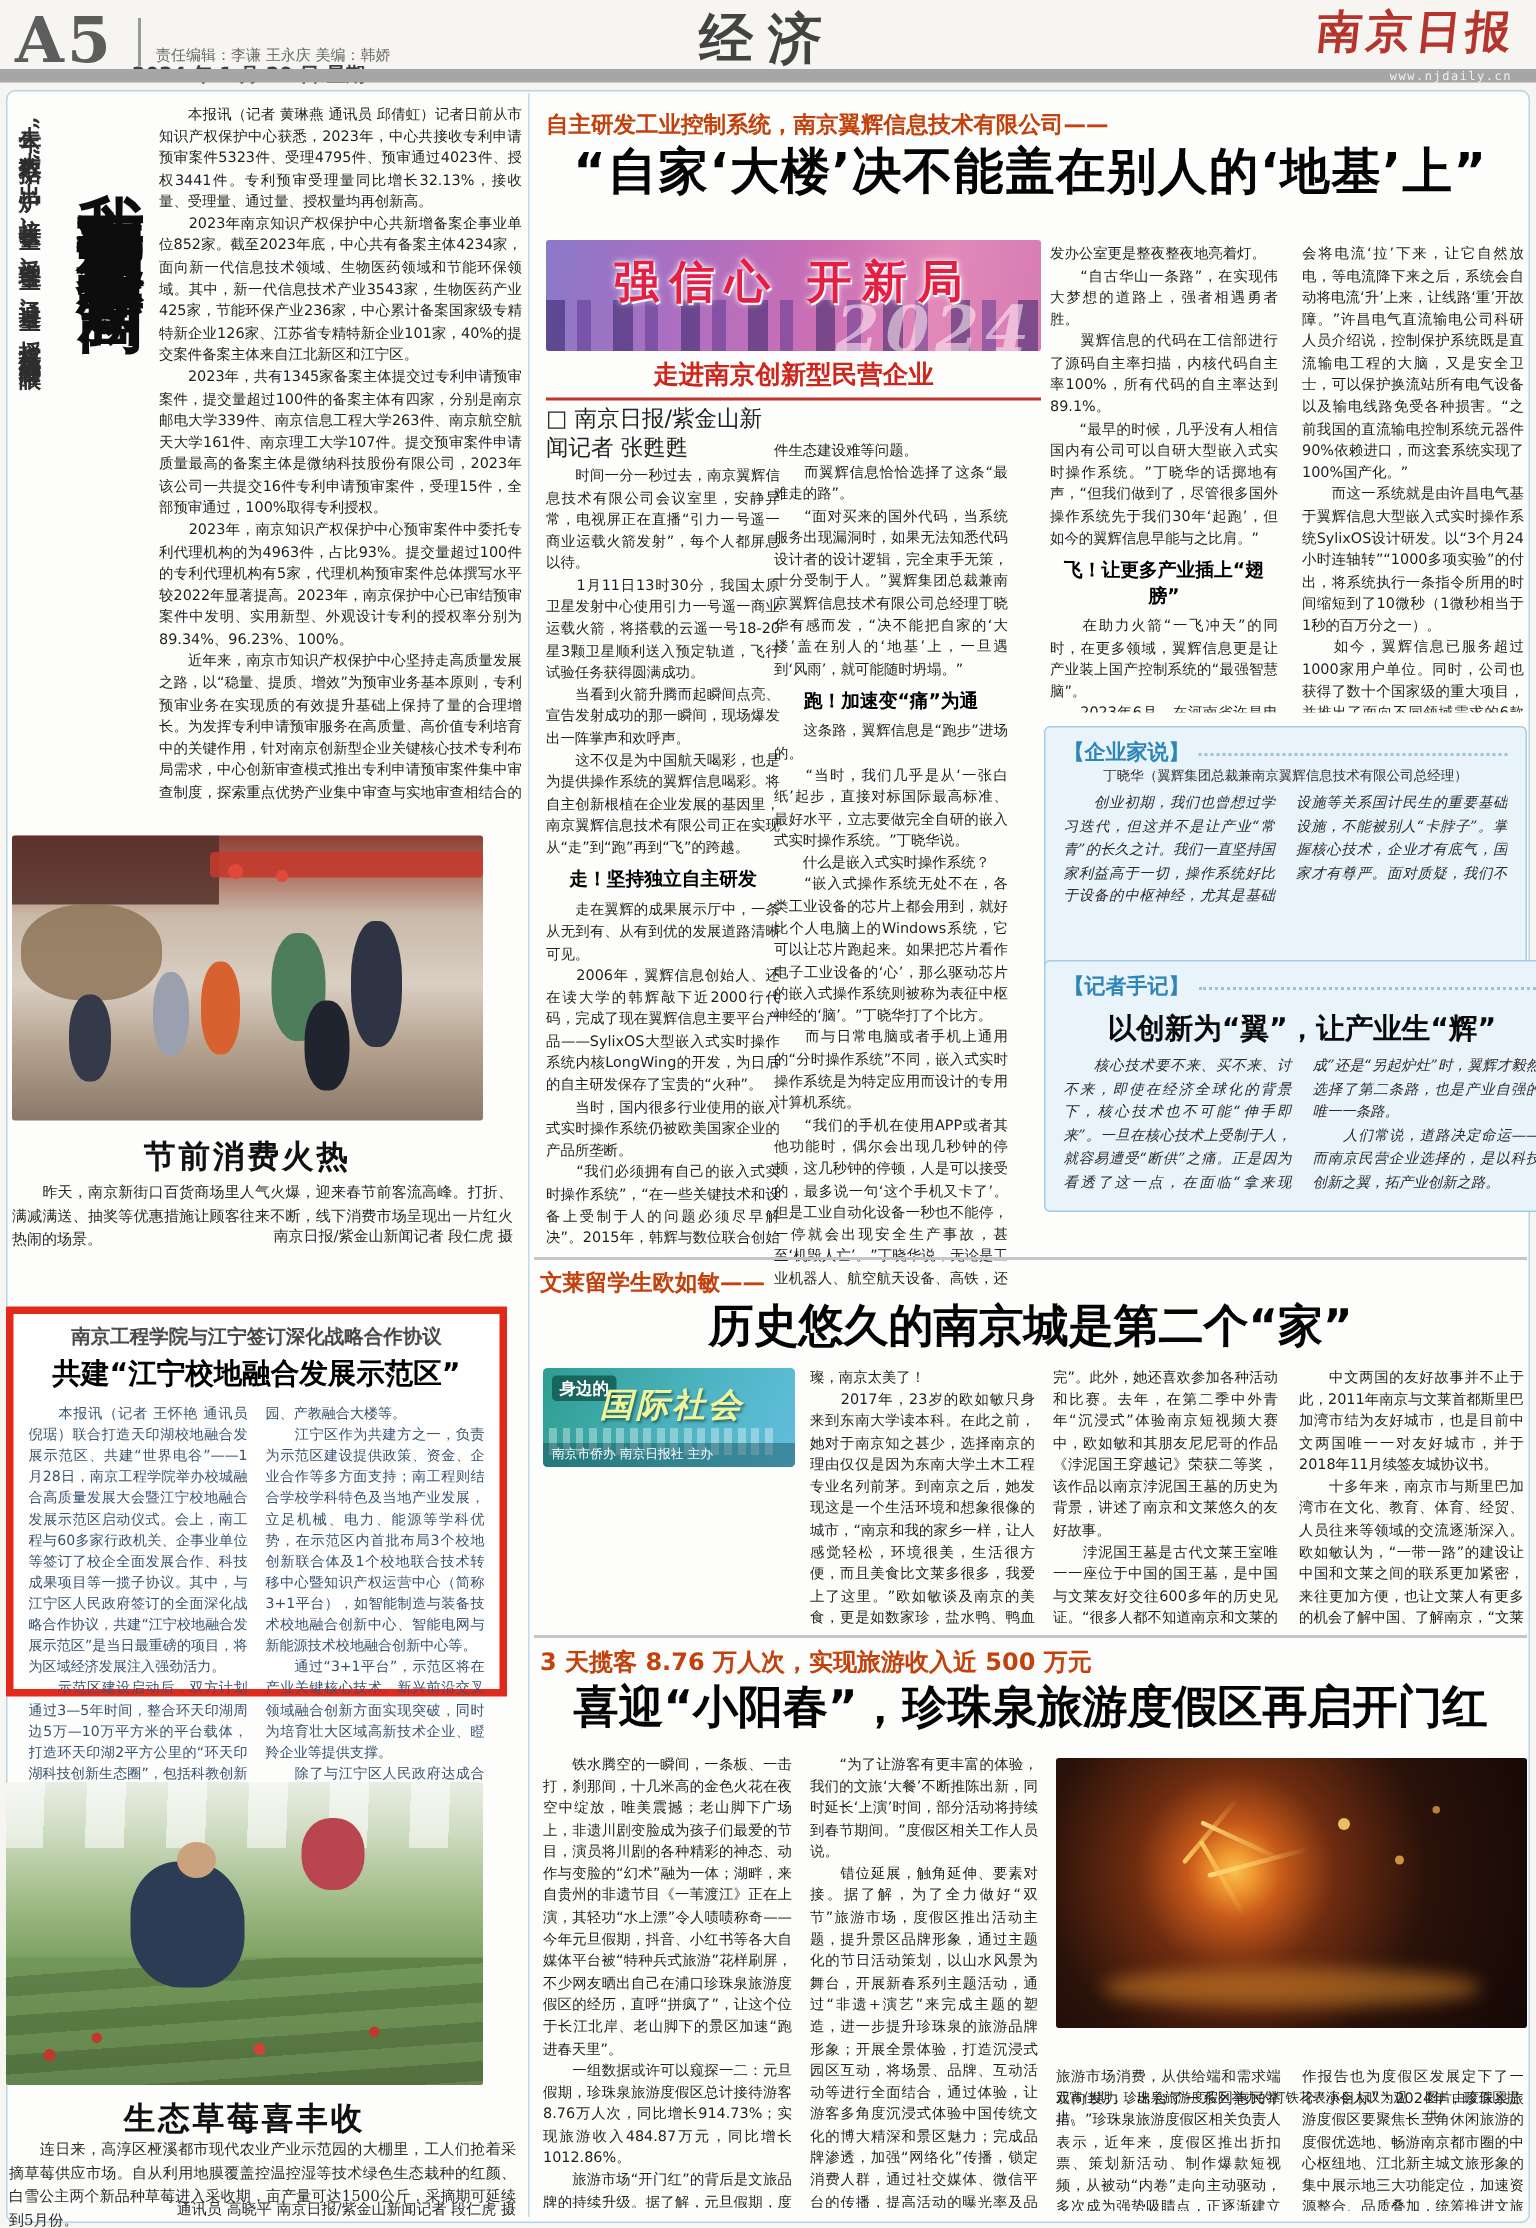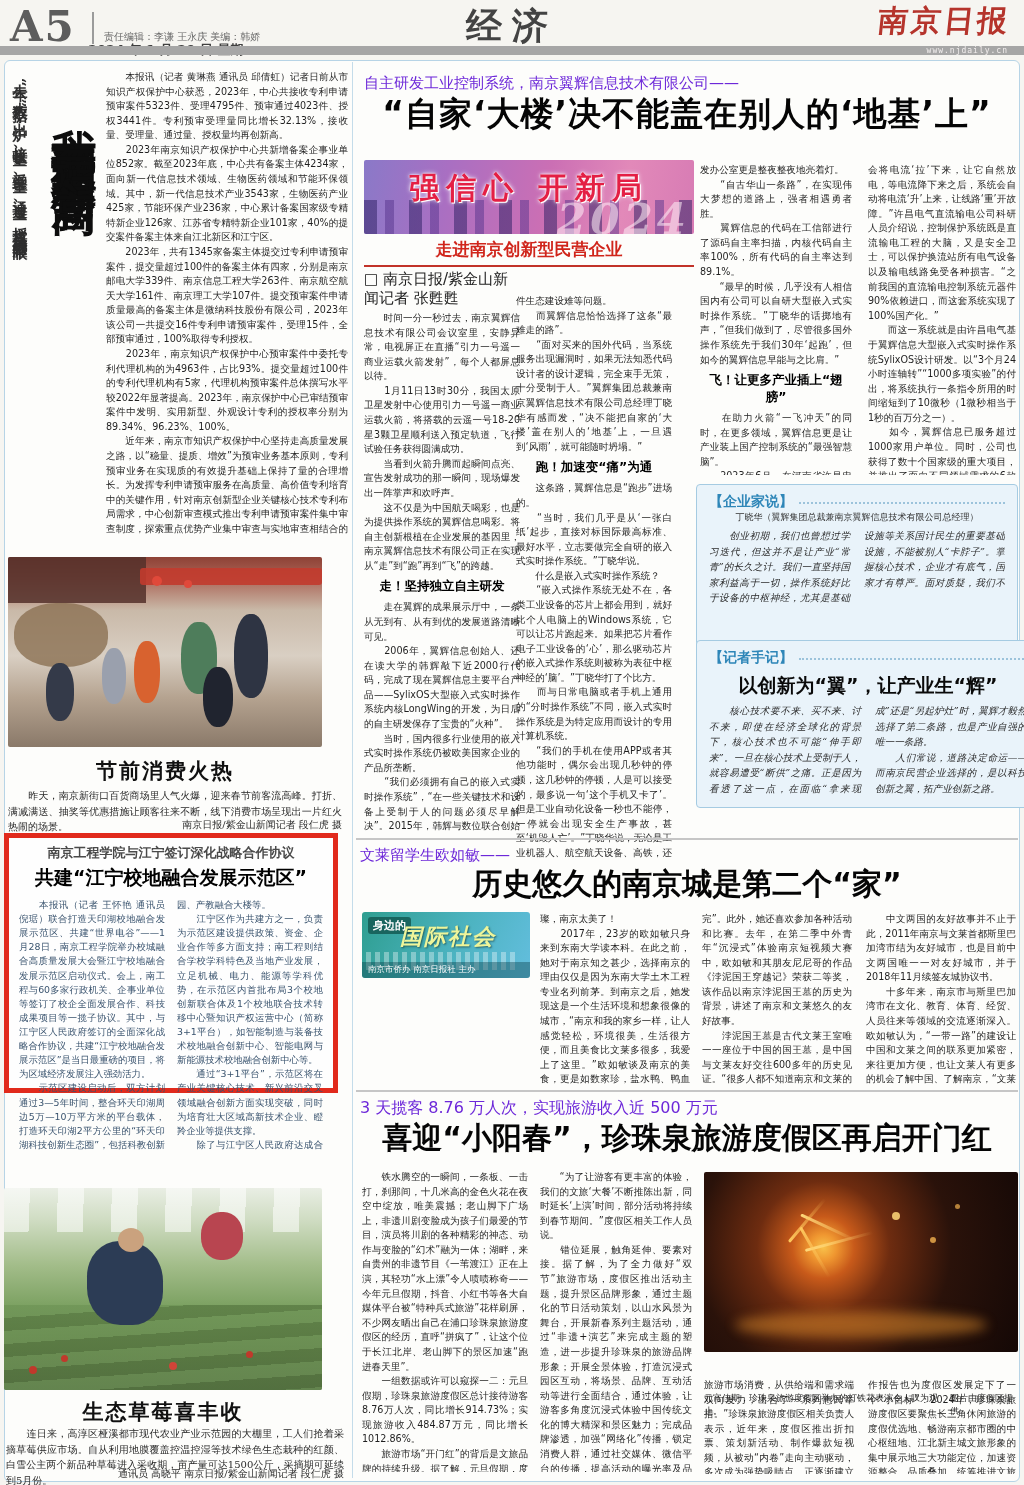--- a/index.html
+++ b/index.html
@@ -13,32 +13,32 @@
   .hdr-sec{left:0;top:2px;width:1024px;text-align:center;font:bold 36px "DejaVu Serif",serif;color:#434343;letter-spacing:10px;}
   .hdr-logo{right:14px;top:1px;font:bold 30px "DejaVu Serif",serif;color:#b5342c;transform:skewX(-6deg);letter-spacing:3px;}
   .hdr-bar{left:0;top:46px;width:1024px;height:9px;background:#a6a6a6;}
   .hdr-web{right:16px;top:46px;font:8px "DejaVu Sans Mono",monospace;color:#f2eeee;letter-spacing:1px;}
   
   .wrap{left:4px;top:60px;width:1014px;height:1420px;border:1px solid #b7d4e6;border-radius:6px;background:#fdfdfb;}
   .vdiv{left:352px;top:62px;width:1px;height:1416px;background:#c4dcea;}
   
   .coltext{font-size:9.6px;line-height:1.52;text-align:justify;color:#1f1f1f;overflow:hidden;white-space:pre-line;}
   .subhd{font-weight:bold;text-align:center;font-size:12.5px;margin:5px 0;color:#000;white-space:normal;}
-  .kick{font-weight:normal;color:#6d28d9;}
+  .kick{font-weight:bold;color:#c2410c;}
   .photo{overflow:hidden;border-radius:2px;}
   .blob{position:absolute;border-radius:45%;}
   .capT{text-align:center;font-weight:bold;font-size:21px;color:#111;letter-spacing:2px;}
   .capB{font-size:10px;line-height:1.55;text-align:justify;color:#2a2a2a;font-family:"DejaVu Serif",serif;white-space:pre-line;}
   .credit{text-align:right;}
   
   .sidenote{left:10px;top:72px;height:420px;writing-mode:vertical-rl;font:bold 15px "DejaVu Serif",serif;color:#2e2e2e;letter-spacing:3px;}
   .bigvt{left:44px;top:92px;height:440px;writing-mode:vertical-rl;font:bold 45px "DejaVu Sans",sans-serif;color:#0d0d0d;letter-spacing:5px;}
   .patentbody{left:106px;top:70px;width:242px;height:466px;}
   
-  .redbox{left:4px;top:833px;width:334px;height:260px;border:5px solid #e12a1c;background:#fefefe;box-sizing:border-box;padding:6px 10px;}
+  .redbox{left:4px;top:871px;width:334px;height:260px;border:5px solid #e12a1c;background:#fefefe;box-sizing:border-box;padding:6px 10px;}
   .redbox .k{ text-align:center;font:bold 13px "DejaVu Sans",sans-serif;color:#4a4a4a;}
   .redbox .h{ text-align:center;font:bold 19px "DejaVu Sans",sans-serif;color:#000;margin:3px 0 7px;}
   .redbody{column-count:2;column-gap:12px;font-size:9.4px;line-height:1.5;text-align:justify;color:#39536e;height:266px;overflow:hidden;white-space:pre-line;}
   
   .r-kick1{left:364px;top:74px;font-size:15px;}
   .r-head1{left:356px;top:92px;width:662px;text-align:center;font:bold 33px "DejaVu Sans",sans-serif;color:#050505;letter-spacing:1px;}
   .banner{left:364px;top:160px;width:330px;height:74px;background:linear-gradient(100deg,#8a79c8 0%,#a96fc2 25%,#cb6fb4 55%,#e289b9 78%,#d77bb4 100%);position:absolute;overflow:hidden;border-radius:2px;}
   .sky{position:absolute;left:0;bottom:0;width:100%;height:46%;background:repeating-linear-gradient(90deg,rgba(52,36,104,.55) 0 13px,rgba(255,255,255,0) 13px 21px,rgba(86,52,140,.5) 21px 30px,rgba(255,255,255,0) 30px 45px);}
   .bannerT{position:absolute;left:0;top:8px;width:100%;text-align:center;font:bold 30px "DejaVu Sans",sans-serif;color:#e41f44;letter-spacing:7px;text-shadow:0 0 2px #fff,0 0 5px #fff,1px 1px 0 #fff;}
   .bannerY{position:absolute;right:4px;bottom:-10px;font:bold italic 42px "DejaVu Serif",serif;color:rgba(255,240,248,.55);letter-spacing:4px;}

